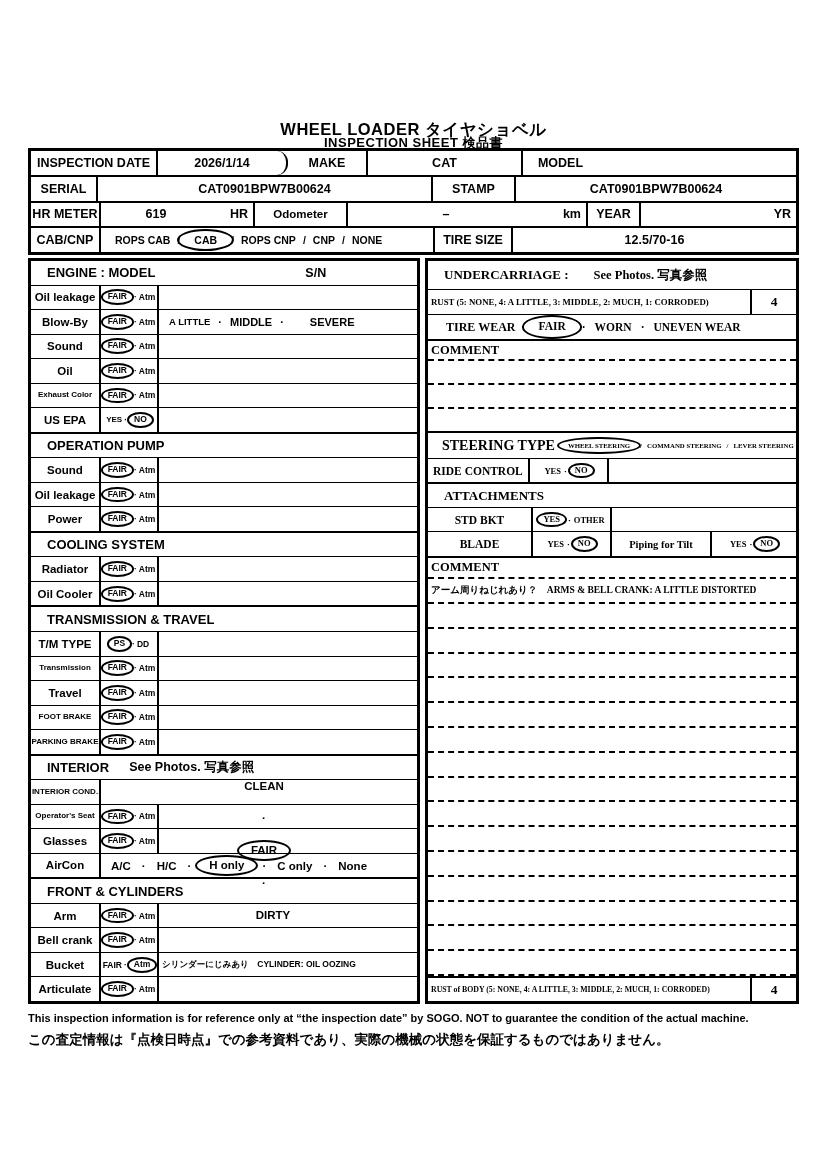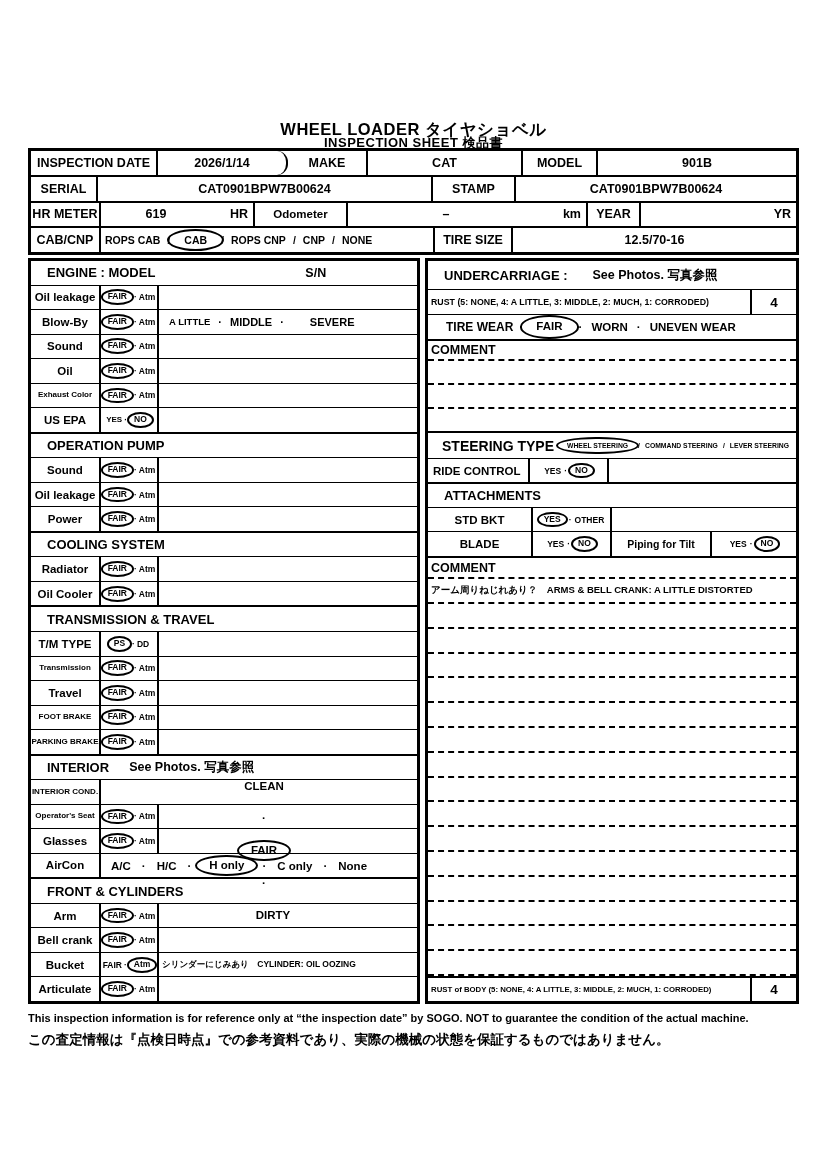--- a/index.html
+++ b/index.html
@@ -13,33 +13,33 @@
           display:flex;flex-direction:column;box-sizing:border-box;}
   .hrow{display:flex;flex:1;border-top:2px solid #000;box-sizing:border-box;}
   .hrow:first-child{border-top:none;}
   .hrow .cell{display:flex;align-items:center;border-right:2px solid #000;box-sizing:border-box;height:100%;}
   .hrow .cell:last-child{border-right:none;}
   .hl{justify-content:center;font-size:12.5px;}
   .hl2{justify-content:center;font-size:11.5px;}
   .hv{justify-content:center;font-size:12.5px;}
   .hvc{justify-content:center;font-size:12.5px;border-right:none !important;}
   .hu{justify-content:flex-end;padding-right:5px;font-size:12.5px;}
-  .cabopts{font-size:10.5px;gap:7px;padding-left:4px;white-space:nowrap;}
+  .cabopts{font-size:10.5px;gap:7px;padding-left:14px;white-space:nowrap;}
   .cabopts .circ{padding:3px 15px;margin:-5px -10px;}
 
   
   .col{position:absolute;top:258px;height:746px;border:3px solid #000;background:#fff;
        display:flex;flex-direction:column;box-sizing:border-box;}
   .left-col{left:28px;width:392px;}
   .right-col{left:425px;width:374px;}
 
   .lrow{display:flex;flex:1 1 0;align-items:stretch;border-top:1px solid #000;box-sizing:border-box;min-height:0;}
   .lrow.sec{border-top:2px solid #000;}
   .left-col .lrow:first-child{border-top:none;}
-  .rrow{display:flex;align-items:stretch;flex-shrink:0;box-sizing:border-box;}
+  .rrow{display:flex;align-items:stretch;flex-shrink:0;box-sizing:border-box;font-family:Liberation Serif, serif;}
   .right-col .rrow:first-child{border-top:none;}
   .bt{border-top:1px solid #000;}
   .thick{border-top:2px solid #000;}
   .dash{border-bottom:2px dashed #000;}
 
   .cell{display:flex;align-items:center;box-sizing:border-box;}
   .sec,.rrow.sec{align-items:center;font-size:13px;padding-left:16px;}
   .sl{font-size:13px;display:flex;align-items:center;}
   .sx{font-size:12.5px;display:flex;align-items:center;}
   .ml150{margin-left:150px;}
@@ -92,21 +92,20 @@
   <div class="title1">INSPECTION SHEET 検品書</div>
   <div class="title2">WHEEL LOADER タイヤショベル</div>
 
   <div class="htable">
       <div class="hrow ">
         <div class="cell hl" style="width: 127px;">INSPECTION DATE</div>
         <div class="cell hv" style="width: 130px; border-radius: 11px;">2026/1/14</div>
         <div class="cell hl" style="width: 80px;">MAKE</div>
         <div class="cell hv" style="width: 155px;">CAT</div>
         <div class="cell hl" style="width: 75px;">MODEL</div>
-        <div class="cell hv" style="flex: 1 1 0%;">901B</div>
       </div>
       <div class="hrow ">
         <div class="cell hl" style="width: 67px;">SERIAL</div>
         <div class="cell hv" style="width: 335px;">CAT0901BPW7B00624</div>
         <div class="cell hl" style="width: 83px;">STAMP</div>
         <div class="cell hv" style="flex: 1 1 0%;">CAT0901BPW7B00624</div>
       </div>
       <div class="hrow ">
         <div class="cell hl" style="width: 70px;">HR METER</div>
         <div class="cell hvc" style="width: 110px;">619</div>

